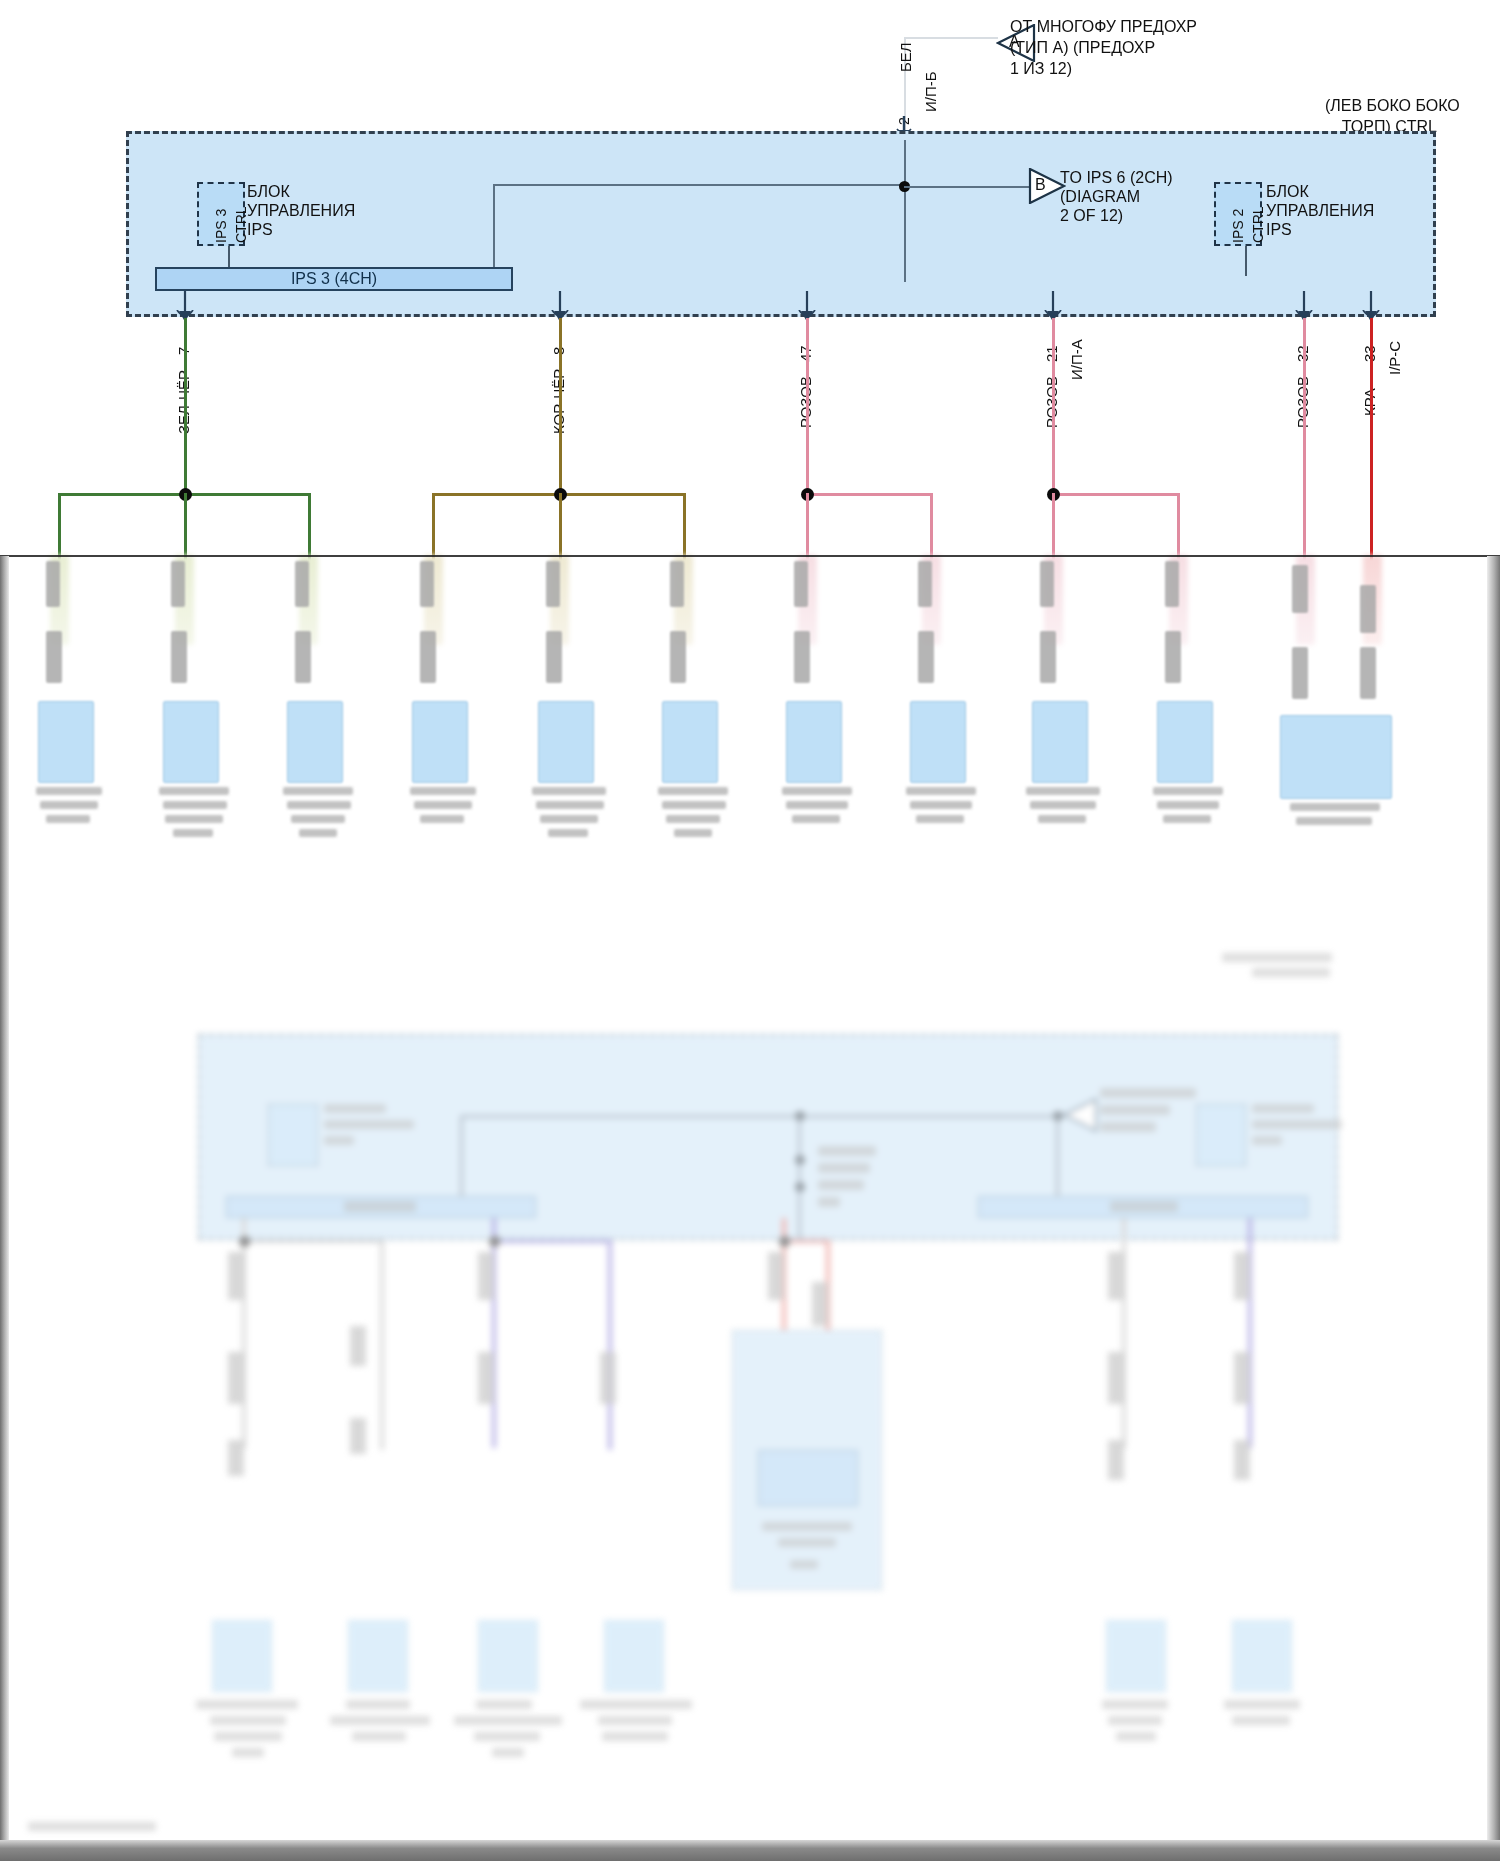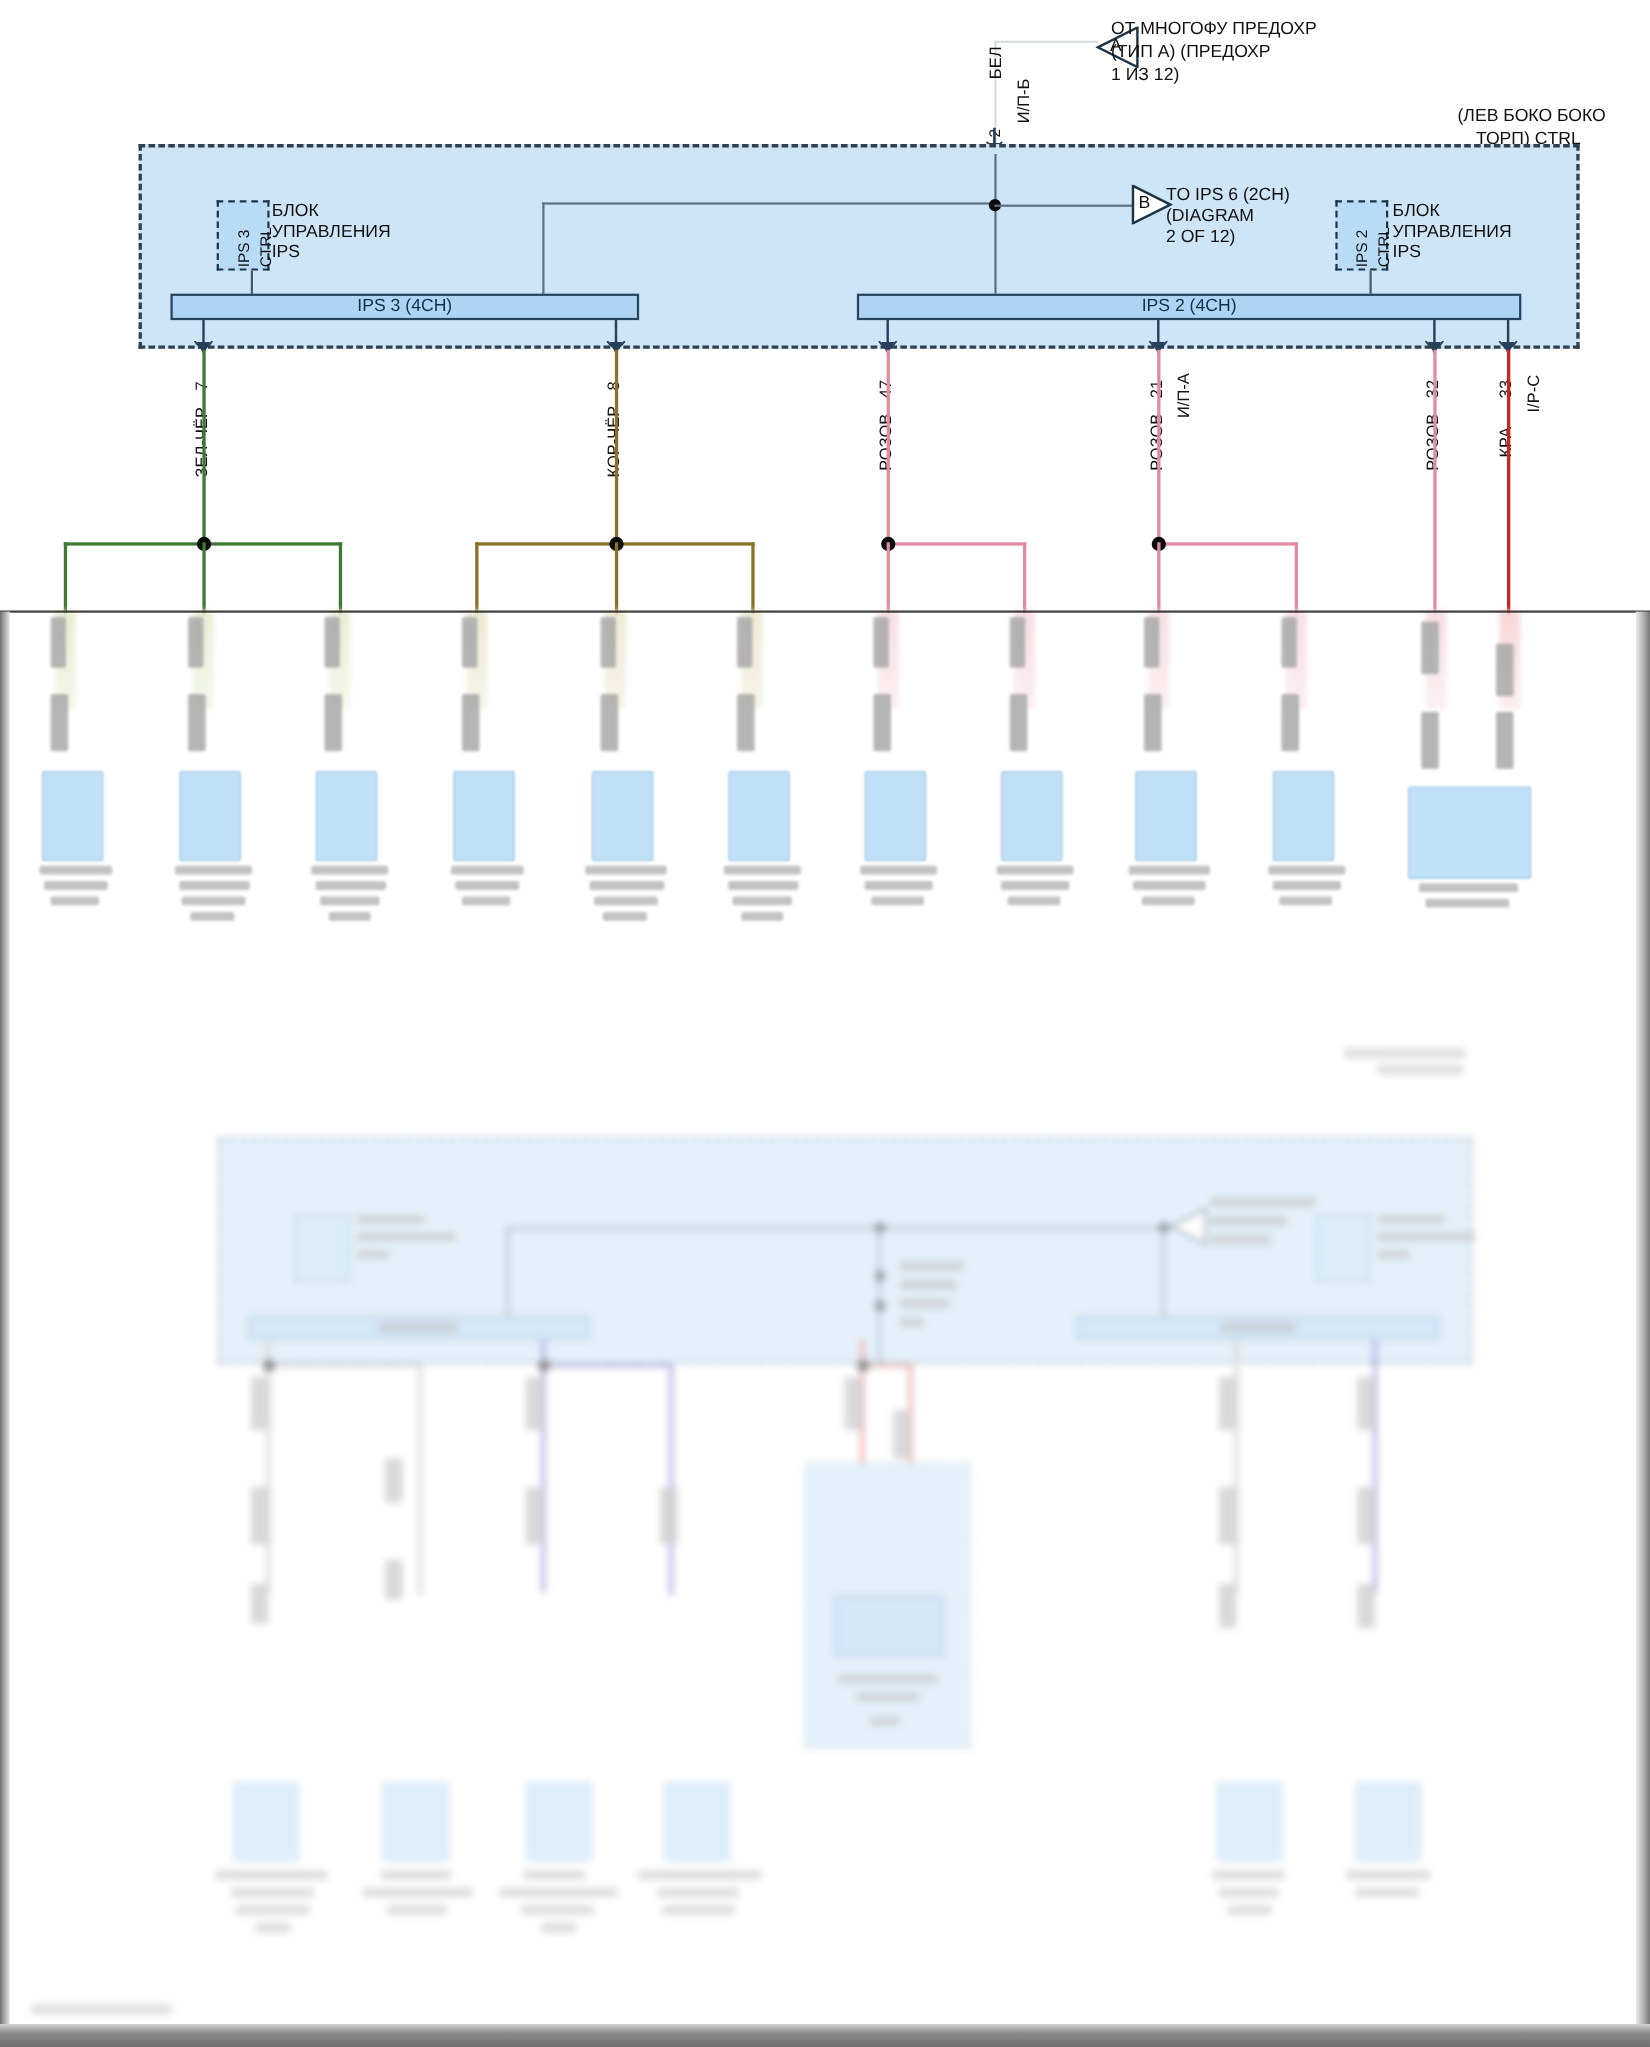--- a/index.html
+++ b/index.html
@@ -115,25 +115,22 @@
 
   <div class="ctrlbox" style="left:1214px;top:182px;width:48px;height:64px;">
     <span class="lbl" style="left:14px;top:59px;">IPS 2</span>
     <span class="lbl" style="left:34px;top:59px;">CTRL</span>
   </div>
   <div class="txt" style="left:1266px;top:182px;font-size:16px;">БЛОК</div>
   <div class="txt" style="left:1266px;top:201px;font-size:16px;">УПРАВЛЕНИЯ</div>
   <div class="txt" style="left:1266px;top:220px;font-size:16px;">IPS</div>
   <div class="vline" style="left:1245px;top:246px;height:30px;background:#45596b;"></div>
 
-  <div class="ipsbar" style="left:155px;top:267px;width:426px;height:24px;">
+  <div class="ipsbar" style="left:155px;top:267px;width:358px;height:24px;">
     <span>IPS 3 (4CH)</span>
-  </div>
-  <div class="ipsbar" style="left:779px;top:267px;width:604px;height:24px;">
-    <span>IPS 2 (4CH)</span>
   </div>
 
   <svg class="abs" style="left:174px;top:291px;" width="22" height="34" viewBox="0 0 22 34">
     <path d="M11 0 L11 24" stroke="#27405a" stroke-width="2.2" fill="none"></path>
     <polygon points="11,31 5,20 17,20" fill="#27405a"></polygon>
   </svg>
 
   <svg class="abs" style="left:549px;top:291px;" width="22" height="34" viewBox="0 0 22 34">
     <path d="M11 0 L11 24" stroke="#27405a" stroke-width="2.2" fill="none"></path>
     <polygon points="11,31 5,20 17,20" fill="#27405a"></polygon>

